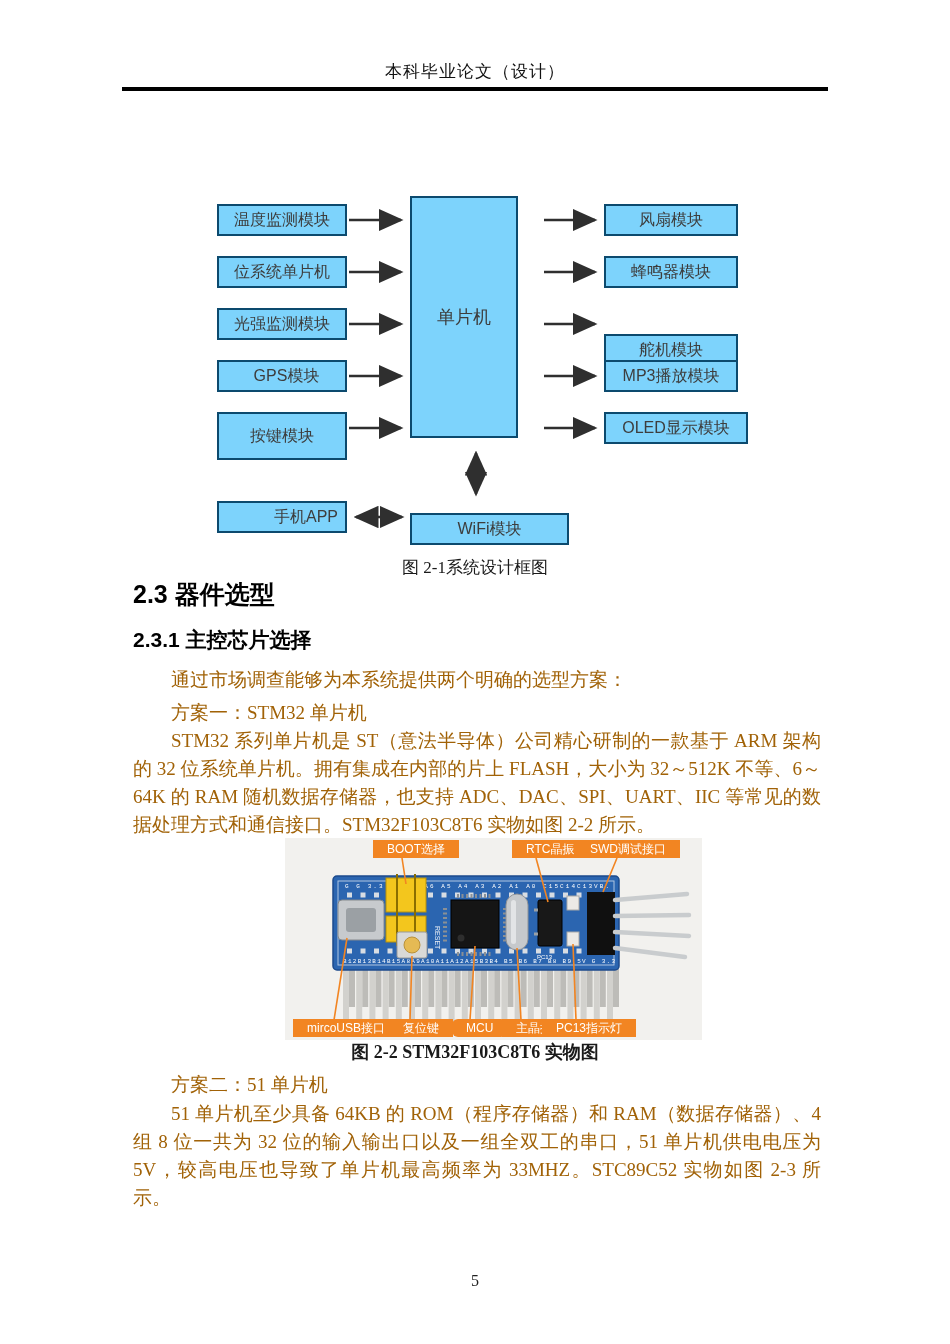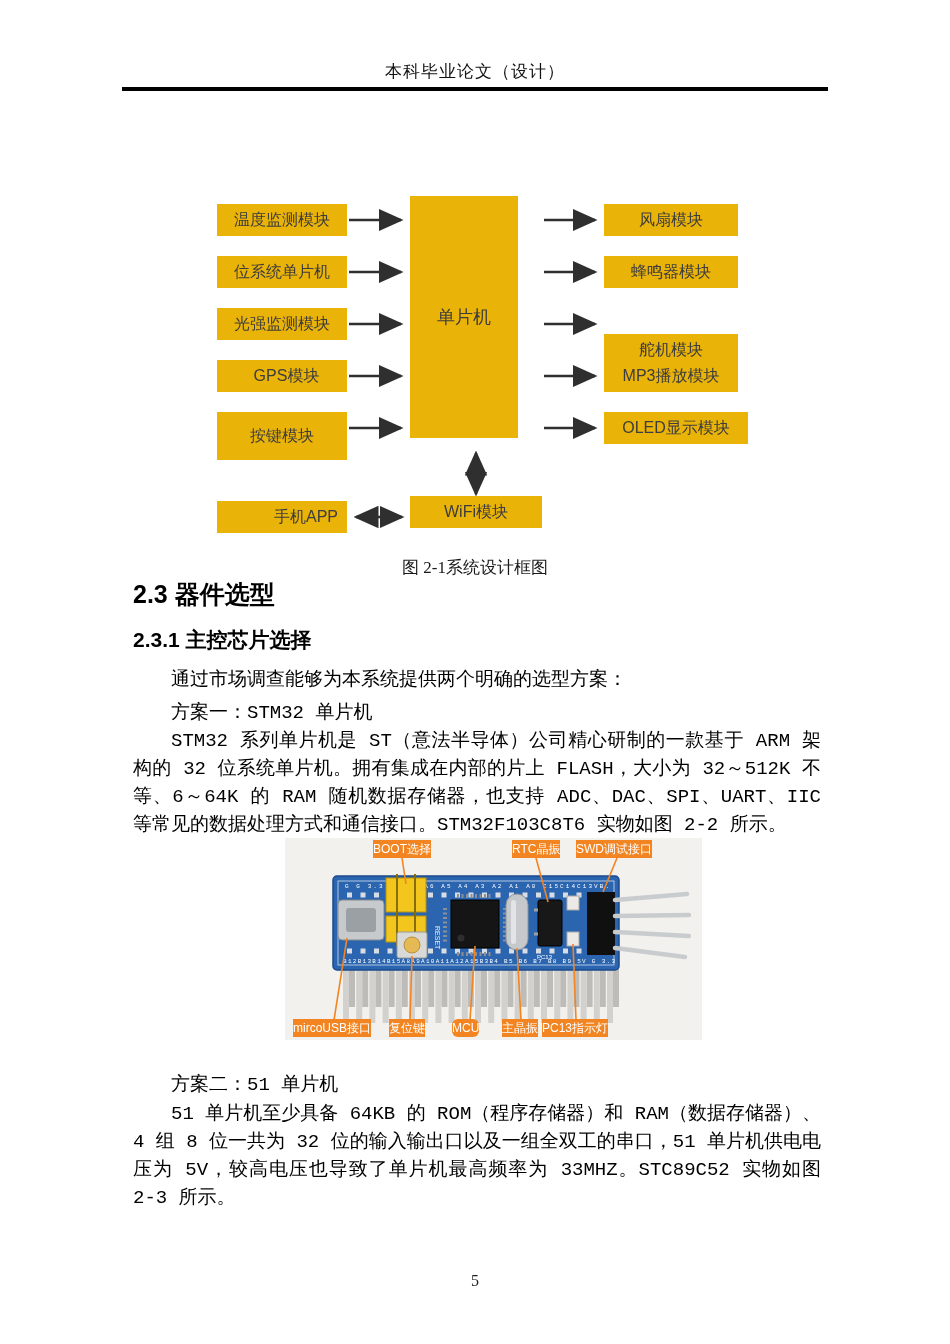--- a/index.html
+++ b/index.html
@@ -10,48 +10,48 @@
   }
   .abs { position:absolute; }
 
   
   .header-title { top:60px; left:0; width:100%; text-align:center; font-size:17px; letter-spacing:1px; color:#111; }
   .header-rule  { top:87px; left:122px; width:706px; height:4px; background:#000; }
 
   
   .dbox {
     position:absolute; box-sizing:border-box;
-    border:2px solid #eab308; background:#eab308;
+    border:2px solid #0c4a6e; background:#7dd3fc;
     display:flex; align-items:center; justify-content:center;
     font-family:"Liberation Sans","DejaVu Sans",sans-serif;
     font-size:16px; color:#3d3d3d; white-space:nowrap;
   }
   .dbox-center { font-size:18px; }
   .diagram-arrows { top:0; left:0; width:950px; height:600px; pointer-events:none; }
   .caption { left:0; width:100%; text-align:center; }
   .caption-1 { top:556px; font-size:17px; }
   .caption-2 { top:1040px; font-size:18px; font-weight:700; }
 
   
   .h1 { top:578px; left:133px; font-family:"Liberation Sans","DejaVu Sans",sans-serif; font-weight:700; font-size:25px; color:#000; }
   .h2 { top:626px; left:133px; font-family:"Liberation Sans","DejaVu Sans",sans-serif; font-weight:700; font-size:21px; color:#000; }
-  .para { left:133px; width:688px; font-size:19px; line-height:28px; text-align:justify; text-indent:38px; color:#000000;font-family:Liberation Mono, monospace; }
+  .para { left:133px; width:688px; font-size:19px; line-height:28px; text-align:justify; text-indent:38px; color:#a16207; }
   .p-intro { top:666px; }
   .p-plan1-title { top:699px; }
   .p-plan1-body  { top:727px; }
   .p-plan2-title { top:1071px; }
   .p-plan2-body  { top:1100px; }
 
   
   .photo { top:838px; left:285px; width:417px; height:202px; background:#f2f1ee; }
   .photo svg { position:absolute; top:0; left:0; }
   .plabel {
     position:absolute; background:#F28522; color:#fff;
     font-family:"Liberation Sans","DejaVu Sans",sans-serif;
-    font-size:12px; line-height:16px; padding:1px 0; white-space:nowrap;
+    font-size:12px; line-height:16px; padding:1px 14px; white-space:nowrap;
   }
 
   .pageno { top:1272px; left:0; width:100%; text-align:center; font-size:16px; color:#222; }
 </style>
 </head>
 <body>
 
 <div class="page">
 
   <div class="abs header-title">本科毕业论文（设计）</div>
@@ -87,21 +87,21 @@
 
   <div class="dbox dbox-center" style="left:410px;top:196px;width:108px;height:242px;">单片机</div>
 
   <div class="dbox" style="left:604px;top:204px;width:134px;height:32px;">风扇模块</div>
   <div class="dbox" style="left:604px;top:256px;width:134px;height:32px;">蜂鸣器模块</div>
   <div class="dbox" style="left:604px;top:308px;width:134px;height:33px;margin-top:26px;">舵机模块</div>
   <div class="dbox" style="left:604px;top:360px;width:134px;height:32px;">MP3播放模块</div>
   <div class="dbox" style="left:604px;top:412px;width:144px;height:32px;">OLED显示模块</div>
 
   <div class="dbox" style="left:217px;top:501px;width:130px;height:32px;padding-left:48px;">手机APP</div>
-  <div class="dbox" style="left:410px;top:496px;width:132px;height:32px;">WiFi模块</div>
+  <div class="dbox" style="left:410px;top:513px;width:159px;height:32px;">WiFi模块</div>
 
   <div class="abs caption caption-1">图 2-1系统设计框图</div>
 
   <div class="abs h1">2.3 器件选型</div>
   <div class="abs h2">2.3.1 主控芯片选择</div>
 
   <div class="abs para p-intro">通过市场调查能够为本系统提供两个明确的选型方案：</div>
   <div class="abs para p-plan1-title">方案一：STM32 单片机</div>
   <div class="abs para p-plan1-body">STM32 系列单片机是 ST（意法半导体）公司精心研制的一款基于 ARM 架构的 32 位系统单片机。拥有集成在内部的片上 FLASH，大小为 32～512K 不等、6～64K 的 RAM 随机数据存储器，也支持 ADC、DAC、SPI、UART、IIC 等常见的数据处理方式和通信接口。STM32F103C8T6 实物如图 2-2 所示。</div>
 
@@ -172,19 +172,20 @@
     <div class="plabel" style="left:88px;top:2px;">BOOT选择</div>
     <div class="plabel" style="left:227px;top:2px;">RTC晶振</div>
     <div class="plabel" style="left:291px;top:2px;">SWD调试接口</div>
     <div class="plabel" style="left:8px;top:181px;">mircoUSB接口</div>
     <div class="plabel" style="left:104px;top:181px;">复位键</div>
     <div class="plabel" style="left:167px;top:181px;border-radius:6px;">MCU</div>
     <div class="plabel" style="left:217px;top:181px;">主晶振</div>
     <div class="plabel" style="left:257px;top:181px;">PC13指示灯</div>
   </div>
 
+  <div class="abs caption caption-2">图 2-2 STM32F103C8T6 实物图</div>
 
   <div class="abs para p-plan2-title">方案二：51 单片机</div>
   <div class="abs para p-plan2-body">51 单片机至少具备 64KB 的 ROM（程序存储器）和 RAM（数据存储器）、4 组 8 位一共为 32 位的输入输出口以及一组全双工的串口，51 单片机供电电压为 5V，较高电压也导致了单片机最高频率为 33MHZ。STC89C52 实物如图 2-3 所示。</div>
 
   <div class="abs pageno">5</div>
 
 </div>
 
 </body></html>

